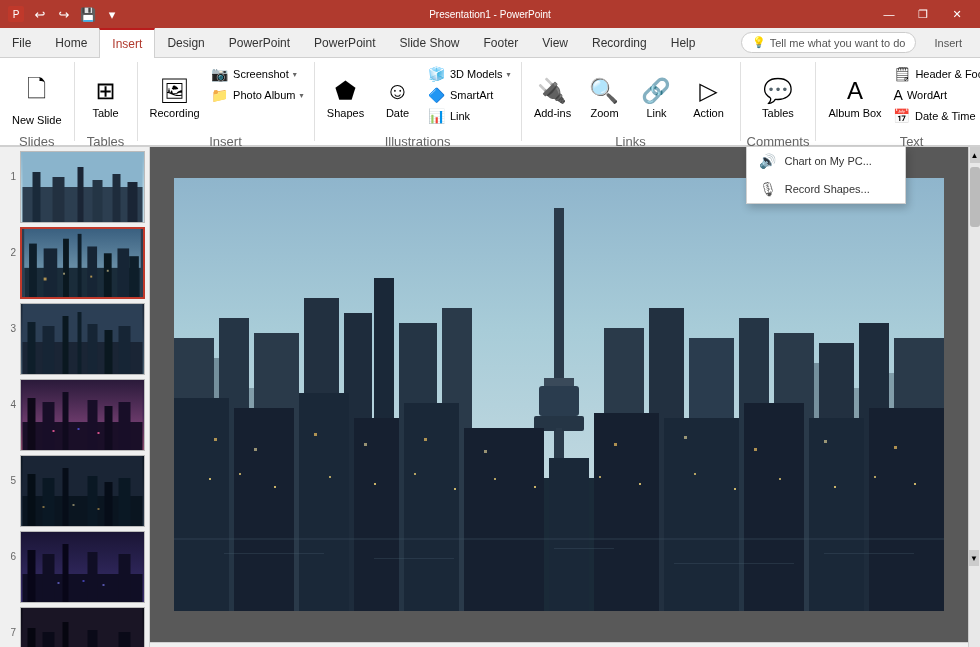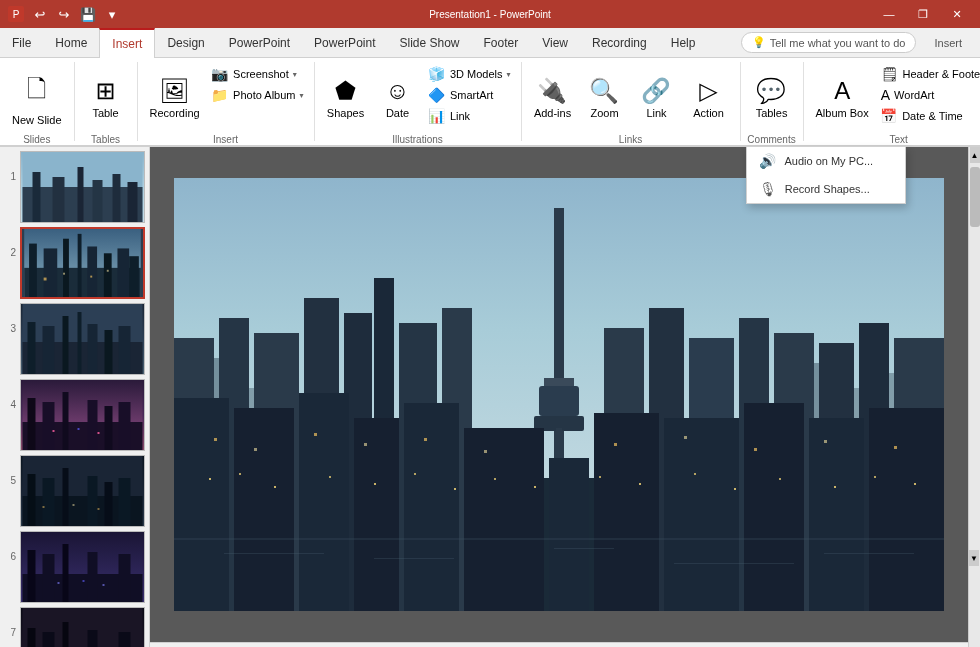--- a/index.html
+++ b/index.html
@@ -28,21 +28,21 @@
     .ribbon-tabs { display: flex; align-items: center; height: 30px; background: #f0f0f0; border-bottom: 1px solid #d0d0d0; }
     .ribbon-tab { padding: 5px 12px; font-size: 12px; cursor: pointer; height: 30px; display: flex; align-items: center; color: #333; }
     .ribbon-tab.active { background: #fff; color: #b03a2e; border-top: 2px solid #b91c1c; border-left: 1px solid #d0d0d0; border-right: 1px solid #d0d0d0; margin-bottom: -1px; }
     .tell-me { display: flex; align-items: center; gap: 4px; padding: 3px 10px; font-size: 11px; color: #555; border: 1px solid #ccc; border-radius: 12px; margin: 4px 8px 4px auto; background: white; cursor: pointer; }
     .share-btn { padding: 3px 10px; font-size: 11px; color: #555; cursor: pointer; margin-right: 8px; }
 
     
     .ribbon-content { display: flex; align-items: stretch; height: 88px; padding: 4px 0; background: white; border-bottom: 1px solid #d0d0d0; position: relative; }
     .ribbon-group { display: flex; flex-direction: column; align-items: center; padding: 0 6px; border-right: 1px solid #e0e0e0; min-width: fit-content; }
     .ribbon-group-items { display: flex; align-items: flex-start; flex: 1; gap: 2px; }
-    .ribbon-group-label { font-size: 10px; color: #666; margin-top: auto; padding-bottom: 8px; }
+    .ribbon-group-label { font-size: 13px; color: #666; margin-top: auto; padding-bottom: 8px; }
     .ribbon-btn-small { display: flex; align-items: center; gap: 4px; padding: 2px 4px; cursor: pointer; border-radius: 2px; font-size: 11px; white-space: nowrap; }
     .ribbon-btn-small .icon-sm { font-size: 14px; }
 
     
     .audio-dropdown {
       position: absolute;
       top: 88px;
       right: 74px;
       background: white;
       border: 1px solid #d0d0d0;
@@ -272,21 +272,21 @@
             <span>Date &amp; Time</span>
           </div>
         </div>
       </div>
       <div class="ribbon-group-label">Text</div>
     </div>
 
     <div class="audio-dropdown">
       <div class="dropdown-item">
         <span class="dropdown-icon">🔊</span>
-        <span>Audio on My PC...</span>
+        <span>Chart on My PC...</span>
       </div>
       <div class="dropdown-item">
         <span class="dropdown-icon">🎙</span>
         <span>Record Shapes...</span>
       </div>
     </div>
 
   </div>
 </div>
 

